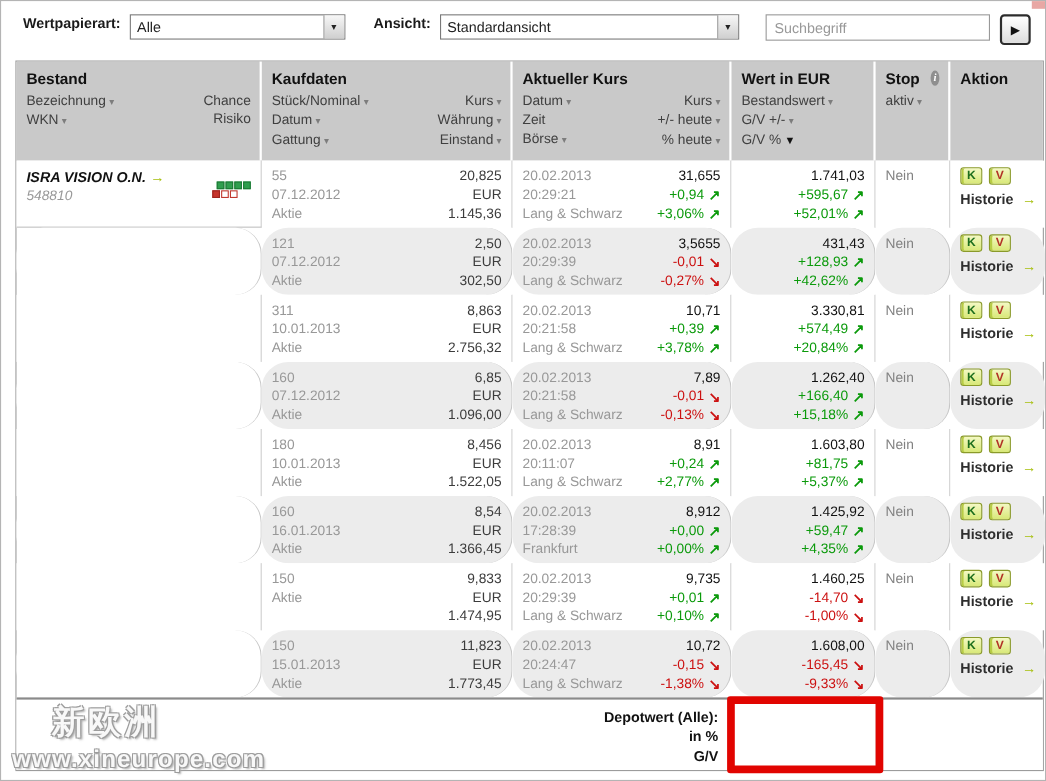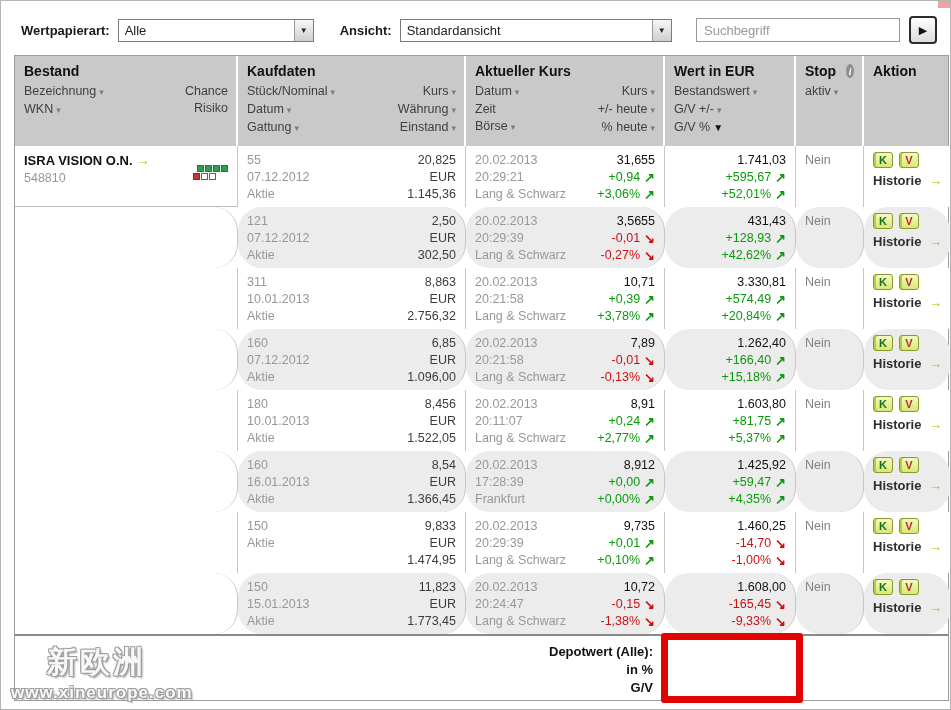--- a/index.html
+++ b/index.html
@@ -1,21 +1,21 @@
 <!DOCTYPE html>
 <html><head>
 <meta charset="utf-8">
 <style>
   * { box-sizing: border-box; }
   html,body { margin:0; padding:0; background:#fff; }
   body { width:951px; height:710px; font-family:"Liberation Sans",sans-serif; position:relative; }
   .page { position:absolute; inset:0; border:1px solid #b4b4b4; background:#fff; overflow:hidden; }
 
   
-  .toolbar { display:flex; align-items:center; height:34px; margin:12px 10px 8px 10px; }
+  .toolbar { display:flex; height:34px; margin:12px 10px 8px 10px; }
   .tlabel { font-size:13px; font-weight:bold; color:#1a1a1a; white-space:nowrap; }
   .select { display:flex; align-items:stretch; height:23px; border:1px solid #7a7a7a; background:#fff; cursor:pointer; }
   .select .val { flex:1; font-size:13px; color:#222; padding:3px 6px; overflow:hidden; white-space:nowrap; }
   .select .dbtn { width:19px; border-left:1px solid #999; background:linear-gradient(#f7f7f7,#cfcfcf); display:flex; align-items:center; justify-content:center; font-size:8px; color:#222; }
   .sel1 { width:196px; margin-left:8px; }
   .sel2 { width:272px; margin-left:8px; }
   .lbl2 { margin-left:26px; }
   .search { margin-left:auto; width:204px; height:24px; border:1px solid #999; font-size:13px; padding:2px 7px; color:#333; font-family:"Liberation Sans",sans-serif; }
   .search::placeholder { color:#999; }
   .gobtn { width:28px; height:28px; margin:0 3px 0 9px; border:2px solid #2c2c2c; border-radius:4px; background:linear-gradient(#ffffff,#dcdcdc); font-size:11px; color:#111; display:flex; align-items:center; justify-content:center; cursor:pointer; }
@@ -31,21 +31,21 @@
   .subcol { display:flex; flex-direction:column; }
   .subcol.r { align-items:flex-end; }
   .hlbl { font-size:12.5px; color:#3f3f3f; line-height:17px; white-space:nowrap; cursor:pointer; }
   .sort { color:#7d7d7d; font-size:9px; margin-left:3px; }
   .sort.active { color:#111; font-size:10px; }
   .info { width:14px; height:14px; border-radius:50%; background:#8f8f8f; color:#fff; font-size:10px; font-weight:bold; font-style:italic; display:inline-flex; align-items:center; justify-content:center; font-family:"Liberation Serif",serif; cursor:pointer; }
 
   .trow .td { padding:6px 9px 0 9px; border-right:1px solid #c6c6c6; min-height:61px; font-size:12.5px; line-height:17px; background:#fff; }
   .trow .td:last-child { border-right:none; }
   .trow.alt .td { background:#ececec;border-radius:24px; }
-  .trow .td.bestand { background:#fff; }
+  .trow .td.bestand { background:#fff;font-style:italic; }
   .trow.first .td.bestand { border-bottom:1px solid #c0c0c0; }
   .split { display:flex; justify-content:space-between; }
   .muted { color:#989898; }
   .dark { color:#3c3c3c; }
   .r { text-align:right; }
   .strong { color:#111; font-weight:normal; }
   .num { display:flex; justify-content:flex-end; gap:4px; white-space:nowrap; }
   .num.up { color:#0b9a0b; } .num.down { color:#cc1111; }
   .trend { font-weight:bold; font-size:13px; }
   .nein { color:#828282; }
@@ -78,21 +78,21 @@
   .fv1 { color:#222; }
   .fv2, .fv3 { color:#0b9a0b; }
   .fstop, .faktion { border-left:1px solid #c6c6c6; }
   .redbox { position:absolute; left:646px; top:-3px; width:142px; height:70px; border:7px solid #e10400; border-radius:3px; pointer-events:none; }
   .corner-red { position:absolute; top:0; right:0; width:12px; height:7px; background:#e8a7a4; }
 
   
   .wm { position:absolute; left:10px; bottom:6px; pointer-events:none; }
   .wm1 { font-size:30px; font-weight:bold; letter-spacing:3px; margin-left:36px; color:rgba(252,252,252,0.96);
          text-shadow:1px 1px 0 #9d9d9d,-1px -1px 0 #9d9d9d,1px -1px 0 #9d9d9d,-1px 1px 0 #9d9d9d,2px 2px 2px #aaa; }
-  .wm2 { font-size:17px; font-weight:bold; color:rgba(252,252,252,0.96); letter-spacing:1px;
+  .wm2 { font-size:22px; font-weight:bold; color:rgba(252,252,252,0.96); letter-spacing:1px;
          text-shadow:1px 1px 0 #9d9d9d,-1px -1px 0 #9d9d9d,1px -1px 0 #9d9d9d,-1px 1px 0 #9d9d9d,2px 2px 2px #aaa; }
 </style>
 </head>
 <body>
 
 <div class="page">
 
   <div class="toolbar">
     <span class="tlabel" style="margin-left:10px">Wertpapierart:</span>
     <div class="select sel1">

